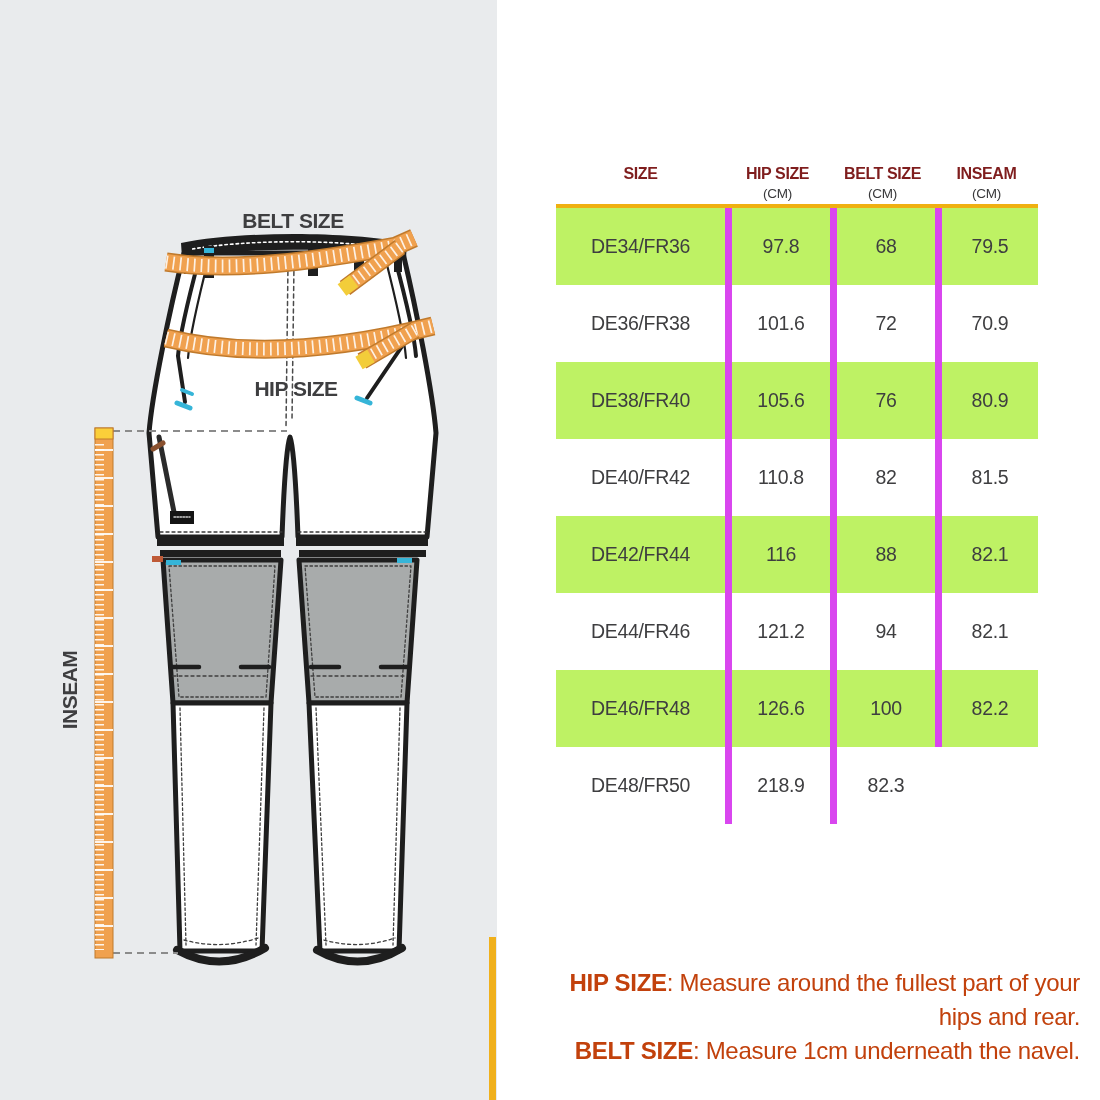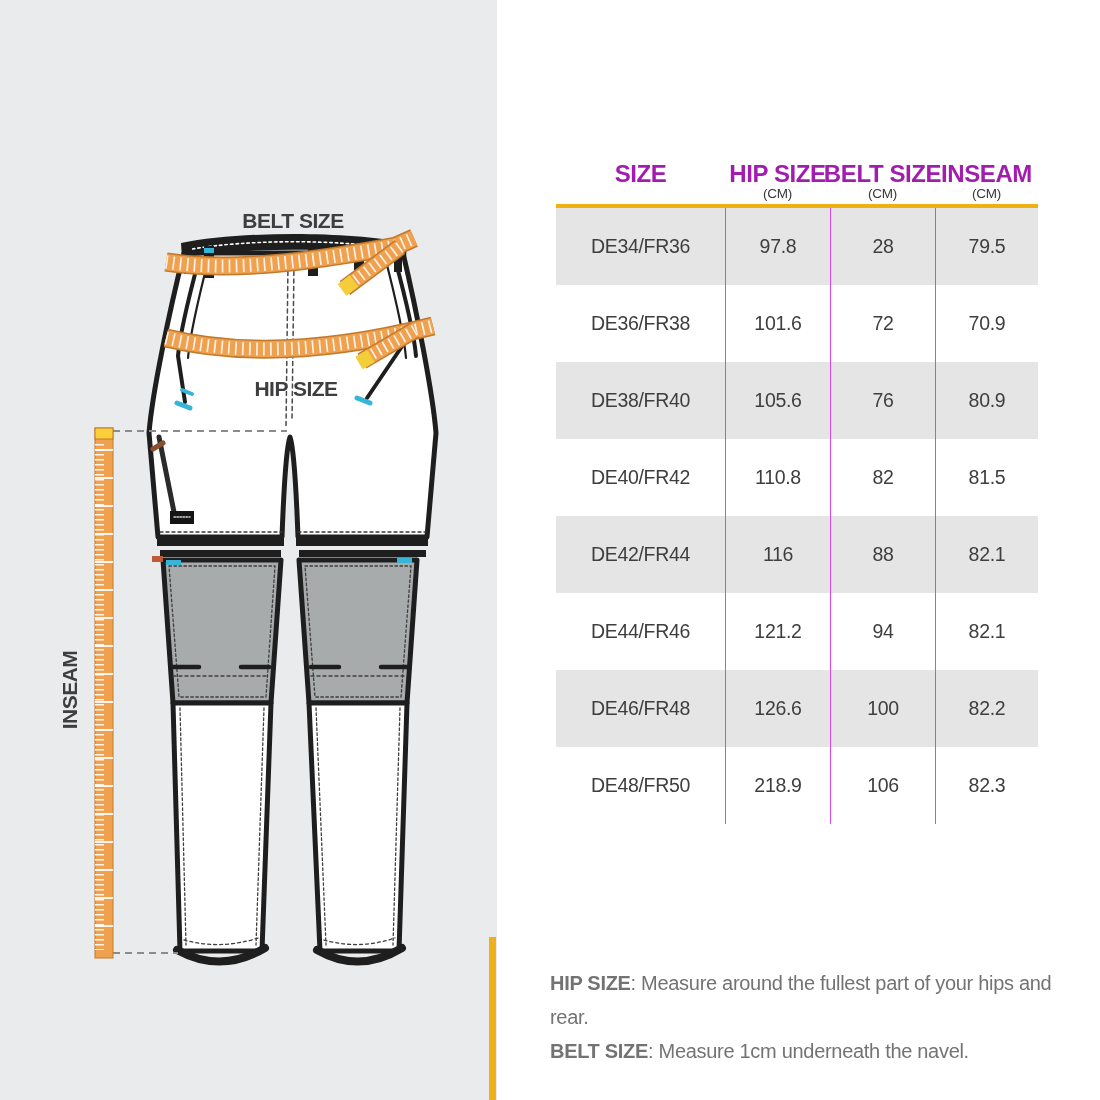--- a/index.html
+++ b/index.html
@@ -29,38 +29,38 @@
     position:absolute;left:556px;top:148px;width:482px;
   }
   .thead,.tr{
     display:grid;grid-template-columns:169px 105px 105px 103px;
   }
   .th{
     display:flex;flex-direction:column;justify-content:flex-end;align-items:center;
     height:55px;
   }
   .hlabel{
-    font-weight:bold;font-size:24px;letter-spacing:-0.4px;color:#a21caf;
+    font-weight:bold;font-size:16px;letter-spacing:-0.4px;color:#7f1d1d;
     line-height:22px;white-space:nowrap;
   }
   .hunit{
     font-size:13.5px;height:18px;line-height:18px;color:#39393b;letter-spacing:-0.2px;text-align:right;
   }
   .trule{height:4px;background:#efb011;margin-top:1px;}
   .tr{height:77px;}
-  .tr.alt{background:#e5e5e5;}
+  .tr.alt{background:#bef264;}
   .td{
     display:flex;align-items:center;justify-content:center;
     font-size:19.5px;letter-spacing:-0.3px;color:#3e3e40;white-space:nowrap;
   }
-  .td.sep{border-left:1px solid #d946ef;}
+  .td.sep{border-left:7px solid #d946ef;}
   
   .notes{
     position:absolute;left:550px;top:966px;width:530px;
-    font-size:20px;line-height:34px;letter-spacing:-0.3px;color:#737373;
+    font-size:24px;line-height:34px;letter-spacing:-0.3px;color:#c2410c;text-align:right;
   }
   .notes .b{font-weight:bold;}
 </style>
 </head>
 <body>
 
 <div class="panel-left">
   <svg viewBox="0 0 497 1100" width="497" height="1100">
 
     <g stroke-linejoin="round" stroke-linecap="round">
@@ -209,21 +209,21 @@
       <span class="hlabel">INSEAM</span>
       <span class="hunit">(CM)</span>
     </div>
   </div>
   <div class="trule"></div>
 
   <div class="tbody">
     <div class="tr alt">
       <div class="td">DE34/FR36</div>
       <div class="td sep">97.8</div>
-      <div class="td sep">28</div>
+      <div class="td sep">68</div>
       <div class="td sep">79.5</div>
     </div>
     <div class="tr">
       <div class="td">DE36/FR38</div>
       <div class="td sep">101.6</div>
       <div class="td sep">72</div>
       <div class="td sep">70.9</div>
     </div>
     <div class="tr alt">
       <div class="td">DE38/FR40</div>
@@ -251,21 +251,20 @@
     </div>
     <div class="tr alt">
       <div class="td">DE46/FR48</div>
       <div class="td sep">126.6</div>
       <div class="td sep">100</div>
       <div class="td sep">82.2</div>
     </div>
     <div class="tr">
       <div class="td">DE48/FR50</div>
       <div class="td sep">218.9</div>
-      <div class="td sep">106</div>
       <div class="td sep">82.3</div>
     </div>
   </div>
 </div>
 
 <div class="notes">
   <div><span class="b">HIP SIZE</span><span>: Measure around the fullest part of your hips and rear.</span></div>
   <div><span class="b">BELT SIZE</span><span>: Measure 1cm underneath the navel.</span></div>
 </div>
 

